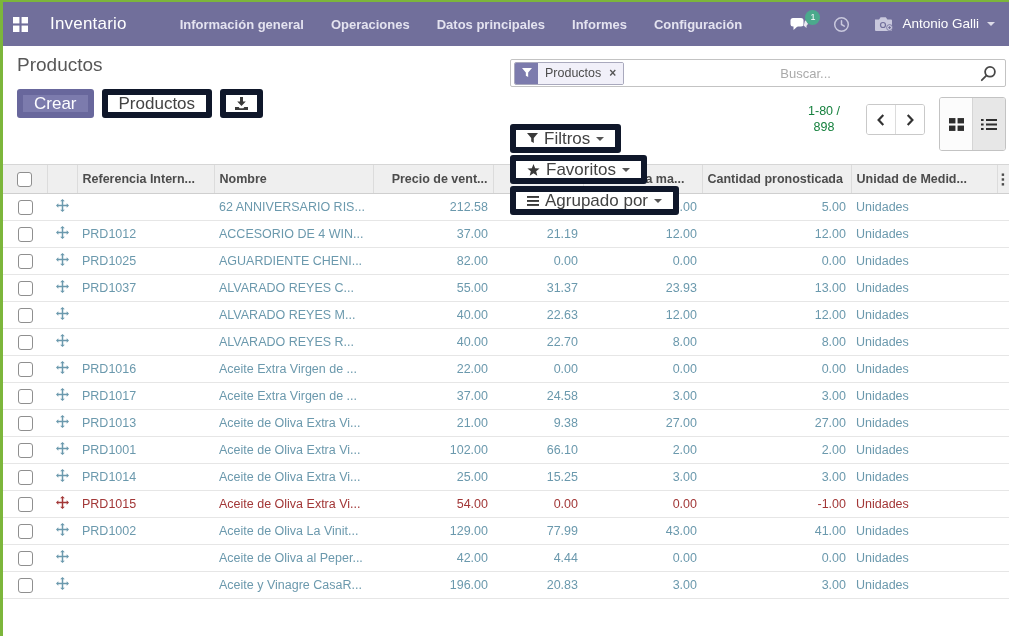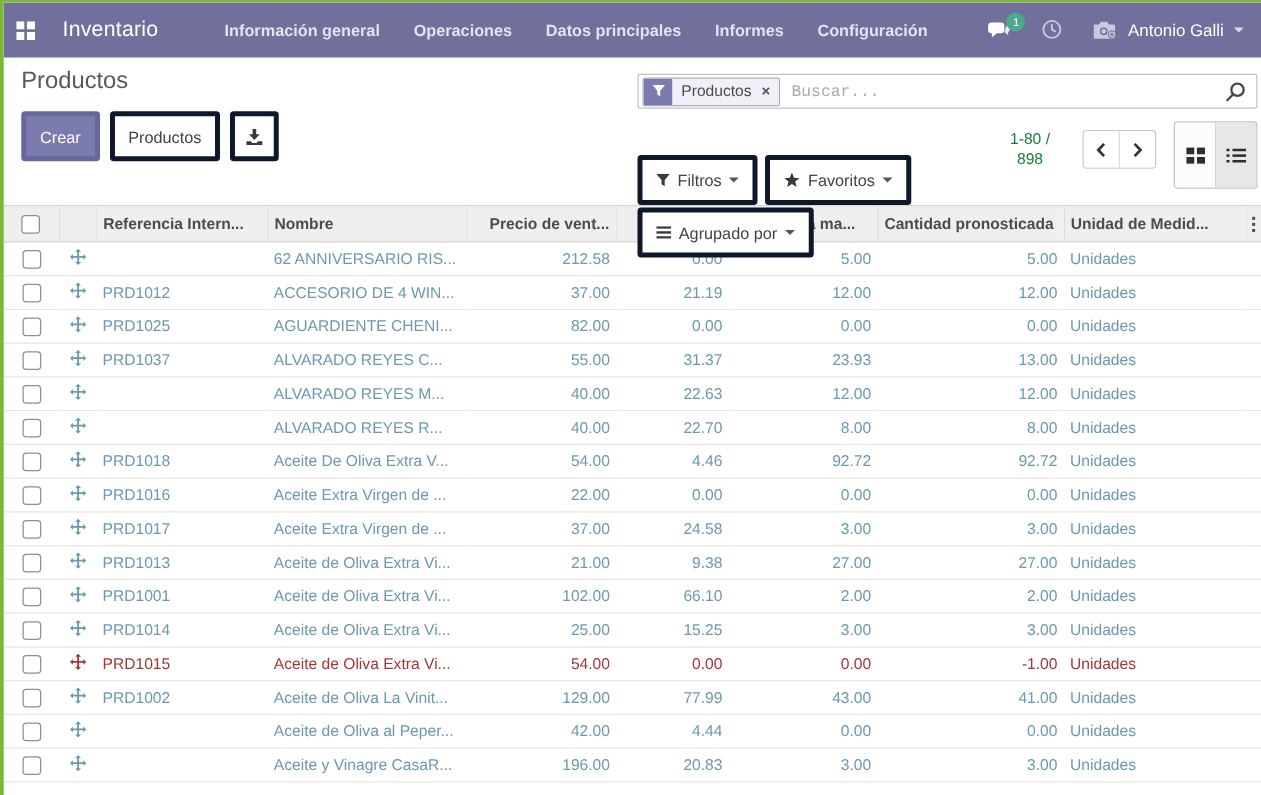--- a/index.html
+++ b/index.html
@@ -19,30 +19,30 @@
   .msg-wrap{position:relative;display:flex;}
   .badge{position:absolute;top:-6px;right:-11px;width:15px;height:15px;border-radius:50%;
     background:var(--badge-green,#4ba98c);color:#fff;font-size:9px;display:flex;align-items:center;justify-content:center;}
   .user{display:flex;align-items:center;gap:8px;font-size:13.5px;color:#fff;cursor:pointer;}
   .caret{display:inline-block;width:0;height:0;border-left:4px solid transparent;border-right:4px solid transparent;border-top:4.5px solid currentColor;}
   
   .control-panel{position:relative;height:118px;}
   .cp-left{position:absolute;left:14px;top:8px;}
   .page-title{margin:0;font-size:19px;font-weight:normal;color:#585858;}
   .btn-row{display:flex;gap:8px;margin-top:13px;}
-  .btn{height:40px;box-sizing:border-box;padding:0 11px;border:4px solid #0f172a;border-radius:3px;
-    background:#fff;color:#434343;font-size:13px;display:inline-flex;align-items:center;gap:6px;cursor:pointer;white-space:nowrap;}
+  .btn{height:29px;box-sizing:border-box;padding:0 11px;border:6px solid #0f172a;border-radius:3px;
+    background:#fff;color:#434343;font-size:17px;display:inline-flex;align-items:center;gap:6px;cursor:pointer;white-space:nowrap;}
   .btn-primary{background:var(--accent,#7c7bad);border-color:#68679c;color:#fdfdff;}
   .cp-right{position:absolute;top:13px;right:3px;width:496px;}
   .searchbar{height:28px;box-sizing:border-box;border:1px solid #c3c3c3;border-radius:2px;display:flex;align-items:center;padding:0 8px 0 3px;background:#fff;}
   .facet{display:flex;align-items:stretch;border:1px solid #a9a9bd;border-radius:2px;overflow:hidden;height:21px;}
   .facet-icon{width:23px;background:var(--accent,#7c7bad);display:flex;align-items:center;justify-content:center;}
   .facet-body{background:#f1f0f9;padding:0 7px;display:flex;align-items:center;gap:8px;font-size:12.5px;color:#4c4c4c;}
   .facet-x{color:#555;font-size:12px;font-weight:bold;cursor:pointer;line-height:1;}
-  .search-input{flex:1;border:none;outline:none;font-size:13px;color:#444;margin-left:7px;font-family:Liberation Mono, monospace;background:transparent;}
+  .search-input{flex:1;border:none;outline:none;font-size:13px;color:#444;margin-left:7px;font-family:Liberation Sans, sans-serif;background:transparent;text-align:center;}
   .search-input::placeholder{color:#aaa;}
   .controls-row{display:flex;align-items:flex-start;margin-top:7px;}
   .filter-group{width:236px;display:flex;flex-wrap:wrap;gap:2px 6px;margin-top:30px;}
   .pager{margin-left:auto;margin-top:10px;display:flex;align-items:center;gap:15px;}
   .pager-text{width:54px;text-align:center;color:#15803d;font-size:12.5px;line-height:1.25;}
   .pager-btns{display:flex;border:1px solid #c9c9c9;border-radius:3px;overflow:hidden;background:#fff;}
   .pager-btn{width:28px;height:29px;display:flex;align-items:center;justify-content:center;cursor:pointer;background:#fff;}
   .pager-btn + .pager-btn{border-left:1px solid #dcdcdc;}
   .switcher{margin-left:14px;margin-top:3px;display:flex;border:1px solid #c3c3c3;border-radius:3px;overflow:hidden;height:52px;background:#fff;}
   .switch-btn{width:32px;display:flex;align-items:center;justify-content:center;cursor:pointer;background:#fcfcfc;}
@@ -359,38 +359,20 @@
     <td></td>
     <td>ALVARADO REYES R...</td>
     <td class="num">40.00</td>
     <td class="num">22.70</td>
     <td class="num">8.00</td>
     <td class="num">8.00</td>
     <td>Unidades</td>
     <td></td>
   </tr>
 
-  <tr>
-    <td class="c-center"><span class="checkbox"></span></td>
-    <td class="c-center">
-      <span class="drag">
-        <svg width="13" height="13" viewBox="0 0 14 14" fill="currentColor">
-                <path d="M7 0 9.5 2.5H7.8v3.7h3.7V4.5L14 7l-2.5 2.5V7.8H7.8v3.7h1.7L7 14 4.5 11.5h1.7V7.8H2.5v1.7L0 7l2.5-2.5v1.7h3.7V2.5H4.5z"></path>
-              </svg>
-      </span>
-    </td>
-    <td>PRD1018</td>
-    <td>Aceite De Oliva Extra V...</td>
-    <td class="num">54.00</td>
-    <td class="num">4.46</td>
-    <td class="num">92.72</td>
-    <td class="num">92.72</td>
-    <td>Unidades</td>
-    <td></td>
-  </tr>
 
   <tr>
     <td class="c-center"><span class="checkbox"></span></td>
     <td class="c-center">
       <span class="drag">
         <svg width="13" height="13" viewBox="0 0 14 14" fill="currentColor">
                 <path d="M7 0 9.5 2.5H7.8v3.7h3.7V4.5L14 7l-2.5 2.5V7.8H7.8v3.7h1.7L7 14 4.5 11.5h1.7V7.8H2.5v1.7L0 7l2.5-2.5v1.7h3.7V2.5H4.5z"></path>
               </svg>
       </span>
     </td>

